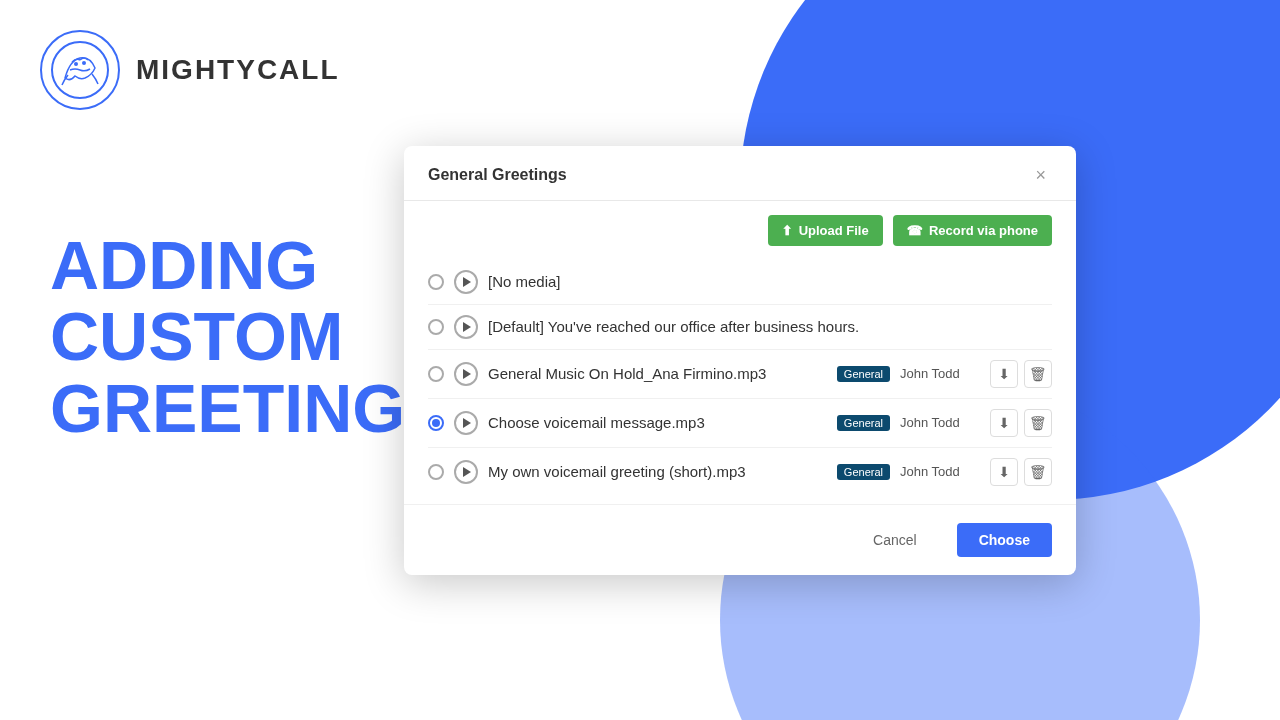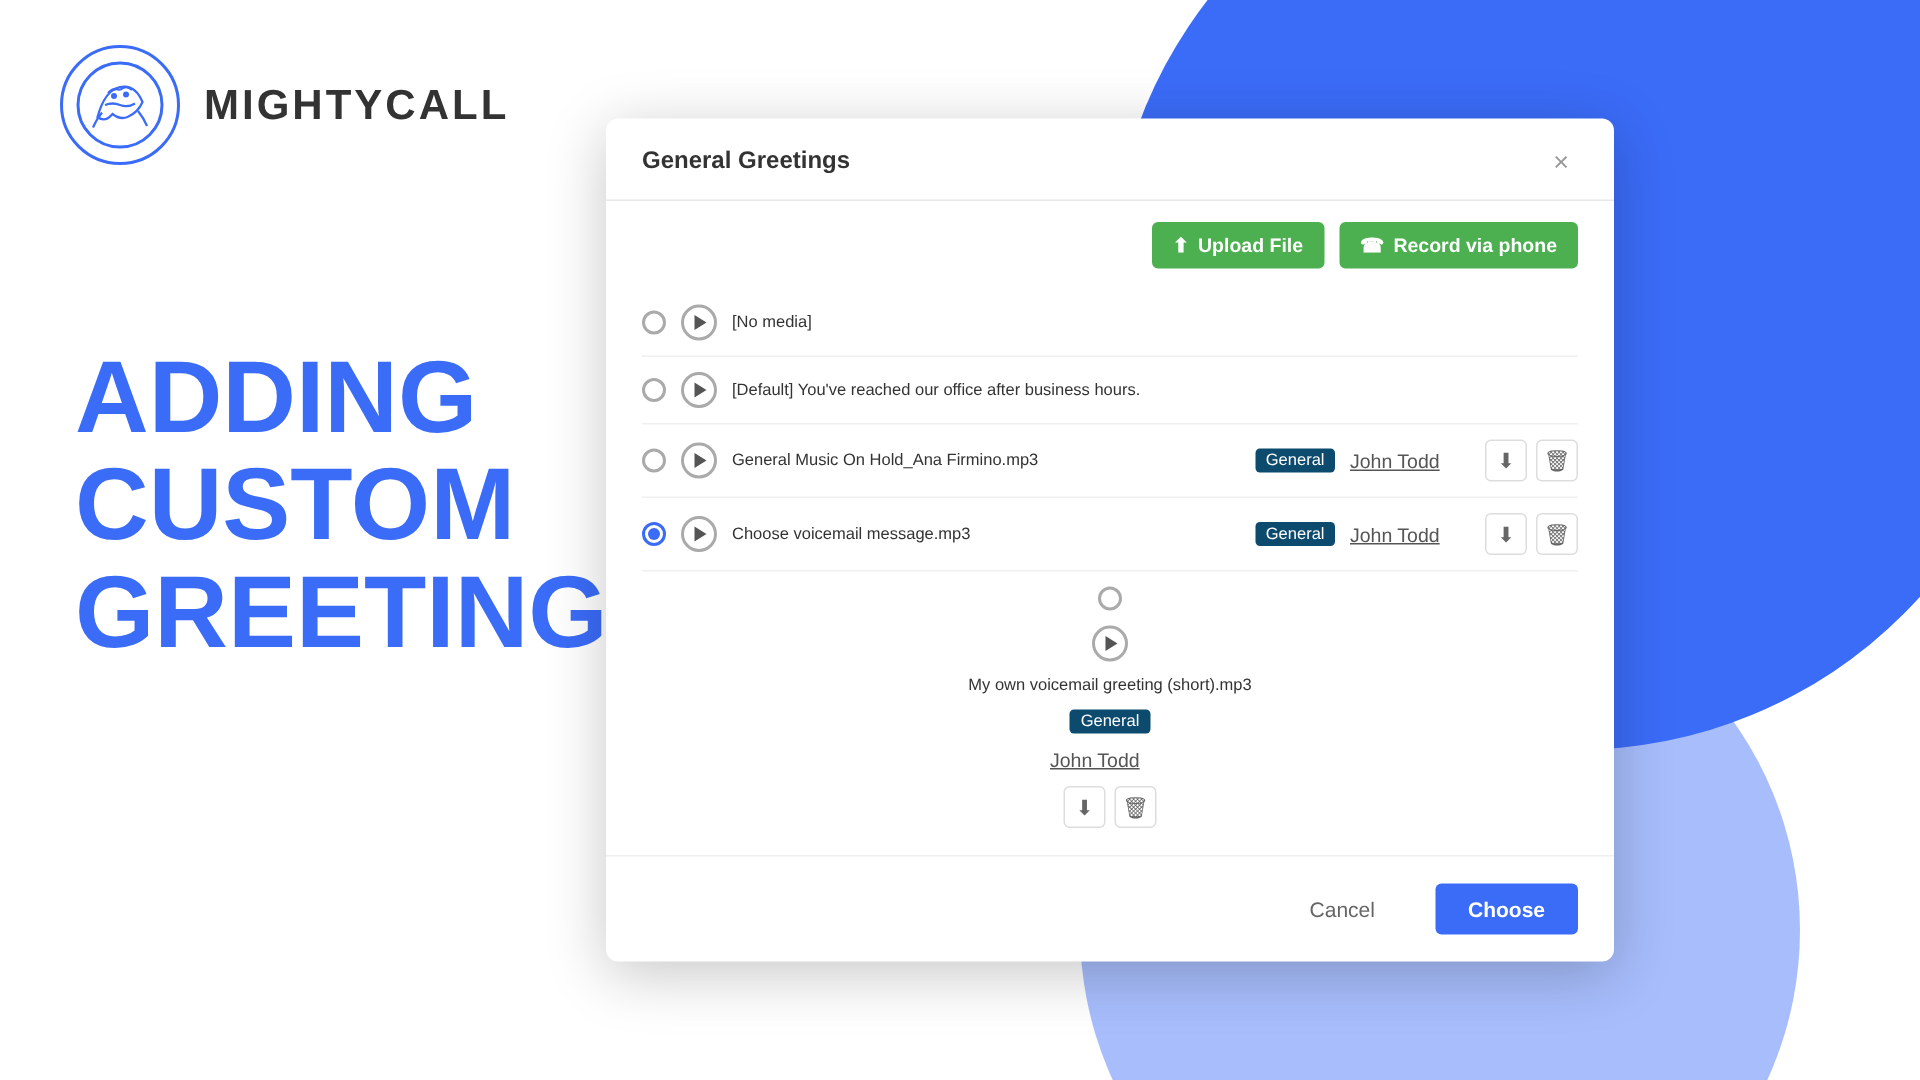--- a/index.html
+++ b/index.html
@@ -161,21 +161,21 @@
     .media-list {
       padding: 0 24px;
     }
     .media-item {
       display: flex;
       align-items: center;
       padding: 10px 0;
       border-bottom: 1px solid #f0f0f0;
       gap: 10px;
     }
-    .media-item:last-child { border-bottom: none; flex-direction: column; }
+    .media-item:last-child { border-bottom: none; }
 
     
     .radio-btn {
       width: 16px;
       height: 16px;
       border-radius: 50%;
       border: 2px solid #aaa;
       flex-shrink: 0;
       display: flex;
       align-items: center;
@@ -211,40 +211,39 @@
       height: 0;
       border-top: 5px solid transparent;
       border-bottom: 5px solid transparent;
       border-left: 8px solid #555;
       margin-left: 2px;
     }
 
     
     .item-name {
       flex: 1;
-      font-size: 11px;
+      font-size: 15px;
       color: #333;
     }
 
     
     .badge-general {
       background: #0c4a6e;
       color: #fff;
       font-size: 11px;
       font-weight: 400;
       border-radius: 3px;
       padding: 2px 7px;
       flex-shrink: 0;
     }
     .item-author {
       font-size: 13px;
       color: #555;
       flex-shrink: 0;
       min-width: 80px;
-      text-decoration: underline;
     }
 
     
     .action-icons {
       display: flex;
       gap: 6px;
       flex-shrink: 0;
     }
     .action-icon-btn {
       width: 28px;

